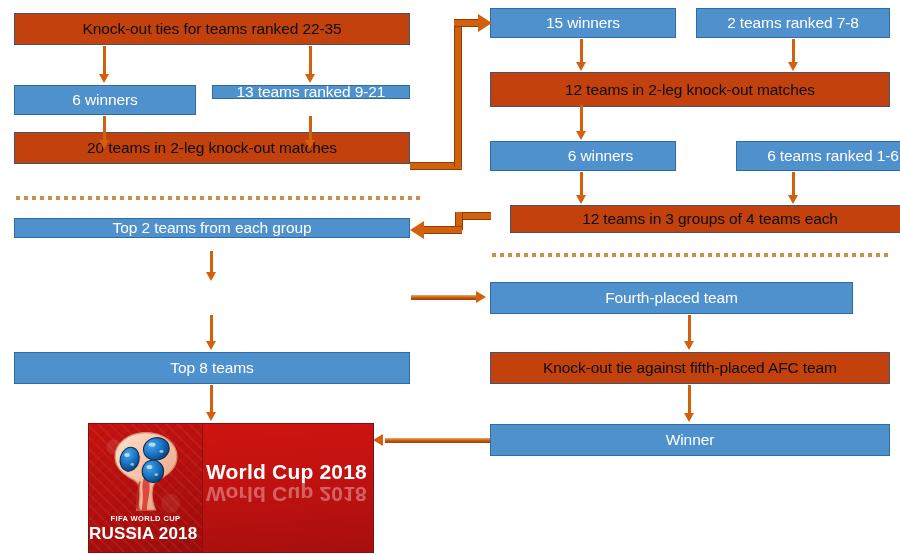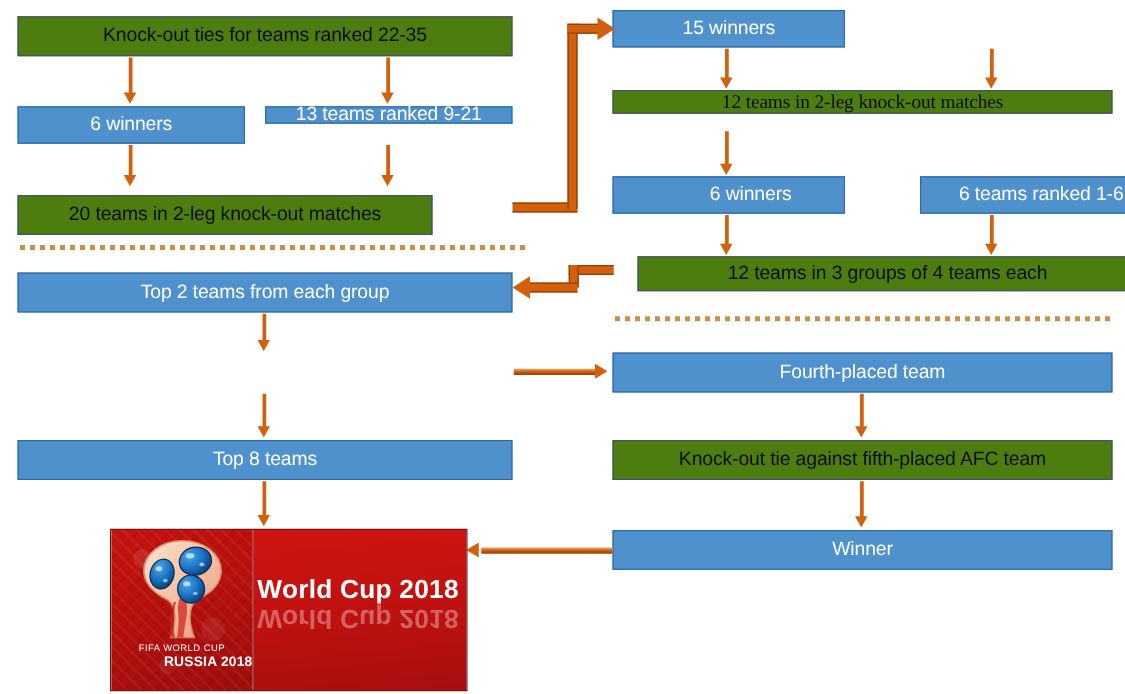--- a/index.html
+++ b/index.html
@@ -15,21 +15,21 @@
     position:absolute;
     box-sizing:border-box;
     display:flex;align-items:center;justify-content:center;
     text-align:center;
     font-size:15.5px;
     line-height:1.1;
     letter-spacing:-0.1px;
     white-space:nowrap;
   }
   .node.light{
-    background:#4d7c0f;
+    background:#c2410c;
     border:1px solid #44546a;
     color:#0d0d0d;
   }
   .node.dark{
     background:#4f91cd;
     border:1px solid #2f6ca5;
     color:#ffffff;
   }
   .v-line{position:absolute;background:#d2600c;width:3px;}
 
@@ -111,75 +111,78 @@
   .wc-right-reflect{
     position:absolute;left:0;right:6px;top:58px;
     text-align:right;
     color:rgba(255,255,255,.34);
     font-size:21px;font-weight:bold;letter-spacing:.2px;
     transform:scaleY(-1);
   }
   .trophy{position:absolute;left:14px;top:6px;width:86px;height:86px;}
   .wc-fifa{
     position:absolute;left:0;right:0;top:90px;text-align:center;
-    color:#ffffff;font-size:7.5px;font-weight:normal;letter-spacing:.4px;
+    color:#ffffff;font-size:7.5px;font-weight:bold;letter-spacing:.4px;
   }
   .wc-russia{
-    position:absolute;left:0;right:0;top:100px;text-align:right;
-    color:#ffffff;font-size:11px;font-weight:bold;letter-spacing:.2px;
+    position:absolute;left:0;right:0;top:100px;text-align:left;
+    color:#ffffff;font-size:17px;font-weight:bold;letter-spacing:.2px;
   }
 </style>
 </head>
 <body>
 
 <div id="stage">
 
   <div class="node light" style="left:14px;top:13px;width:396px;height:32px;">
     <span>Knock-out ties for teams ranked 22-35</span>
   </div>
 
   <div class="node dark" style="left:14px;top:85px;width:182px;height:30px;">
     <span>6 winners</span>
   </div>
 
   <div class="node dark" style="left:212px;top:85px;width:198px;height:14px;">
     <span>13 teams ranked 9-21</span>
   </div>
 
-  <div class="node light" style="left:14px;top:156px;width:332px;height:32px;">
+  <div class="node light" style="left:14px;top:132px;width:396px;height:32px;">
     <span>20 teams in 2-leg knock-out matches</span>
   </div>
 
   <div class="node dark" style="left:490px;top:8px;width:186px;height:30px;">
     <span>15 winners</span>
   </div>
 
-
-  <div class="node light" style="left:490px;top:72px;width:400px;height:19px;font-family:Liberation Serif, serif;">
+  <div class="node dark" style="left:696px;top:8px;width:194px;height:30px;">
+    <span>2 teams ranked 7-8</span>
+  </div>
+
+  <div class="node light" style="left:490px;top:72px;width:400px;height:35px;">
     <span>12 teams in 2-leg knock-out matches</span>
   </div>
 
   <div class="node dark" style="left:490px;top:141px;width:186px;height:30px;padding-left:35px;">
     <span>6 winners</span>
   </div>
 
   <div class="node dark" style="left:696px;top:141px;width:194px;height:30px;margin-left:40px;">
     <span>6 teams ranked 1-6</span>
   </div>
 
   <div class="node light" style="left:510px;top:205px;width:400px;height:28px;">
     <span>12 teams in 3 groups of 4 teams each</span>
   </div>
 
-  <div class="node dark" style="left:14px;top:218px;width:396px;height:32px;">
+  <div class="node dark" style="left:14px;top:218px;width:396px;height:20px;">
     <span>Top 2 teams from each group</span>
   </div>
 
 
-  <div class="node dark" style="left:490px;top:282px;width:400px;height:32px;">
+  <div class="node dark" style="left:490px;top:282px;width:363px;height:32px;">
     <span>Fourth-placed team</span>
   </div>
 
   <div class="node dark" style="left:14px;top:352px;width:396px;height:32px;">
     <span>Top 8 teams</span>
   </div>
 
   <div class="node dark" style="left:490px;top:424px;width:400px;height:32px;">
     <span>Winner</span>
   </div>

